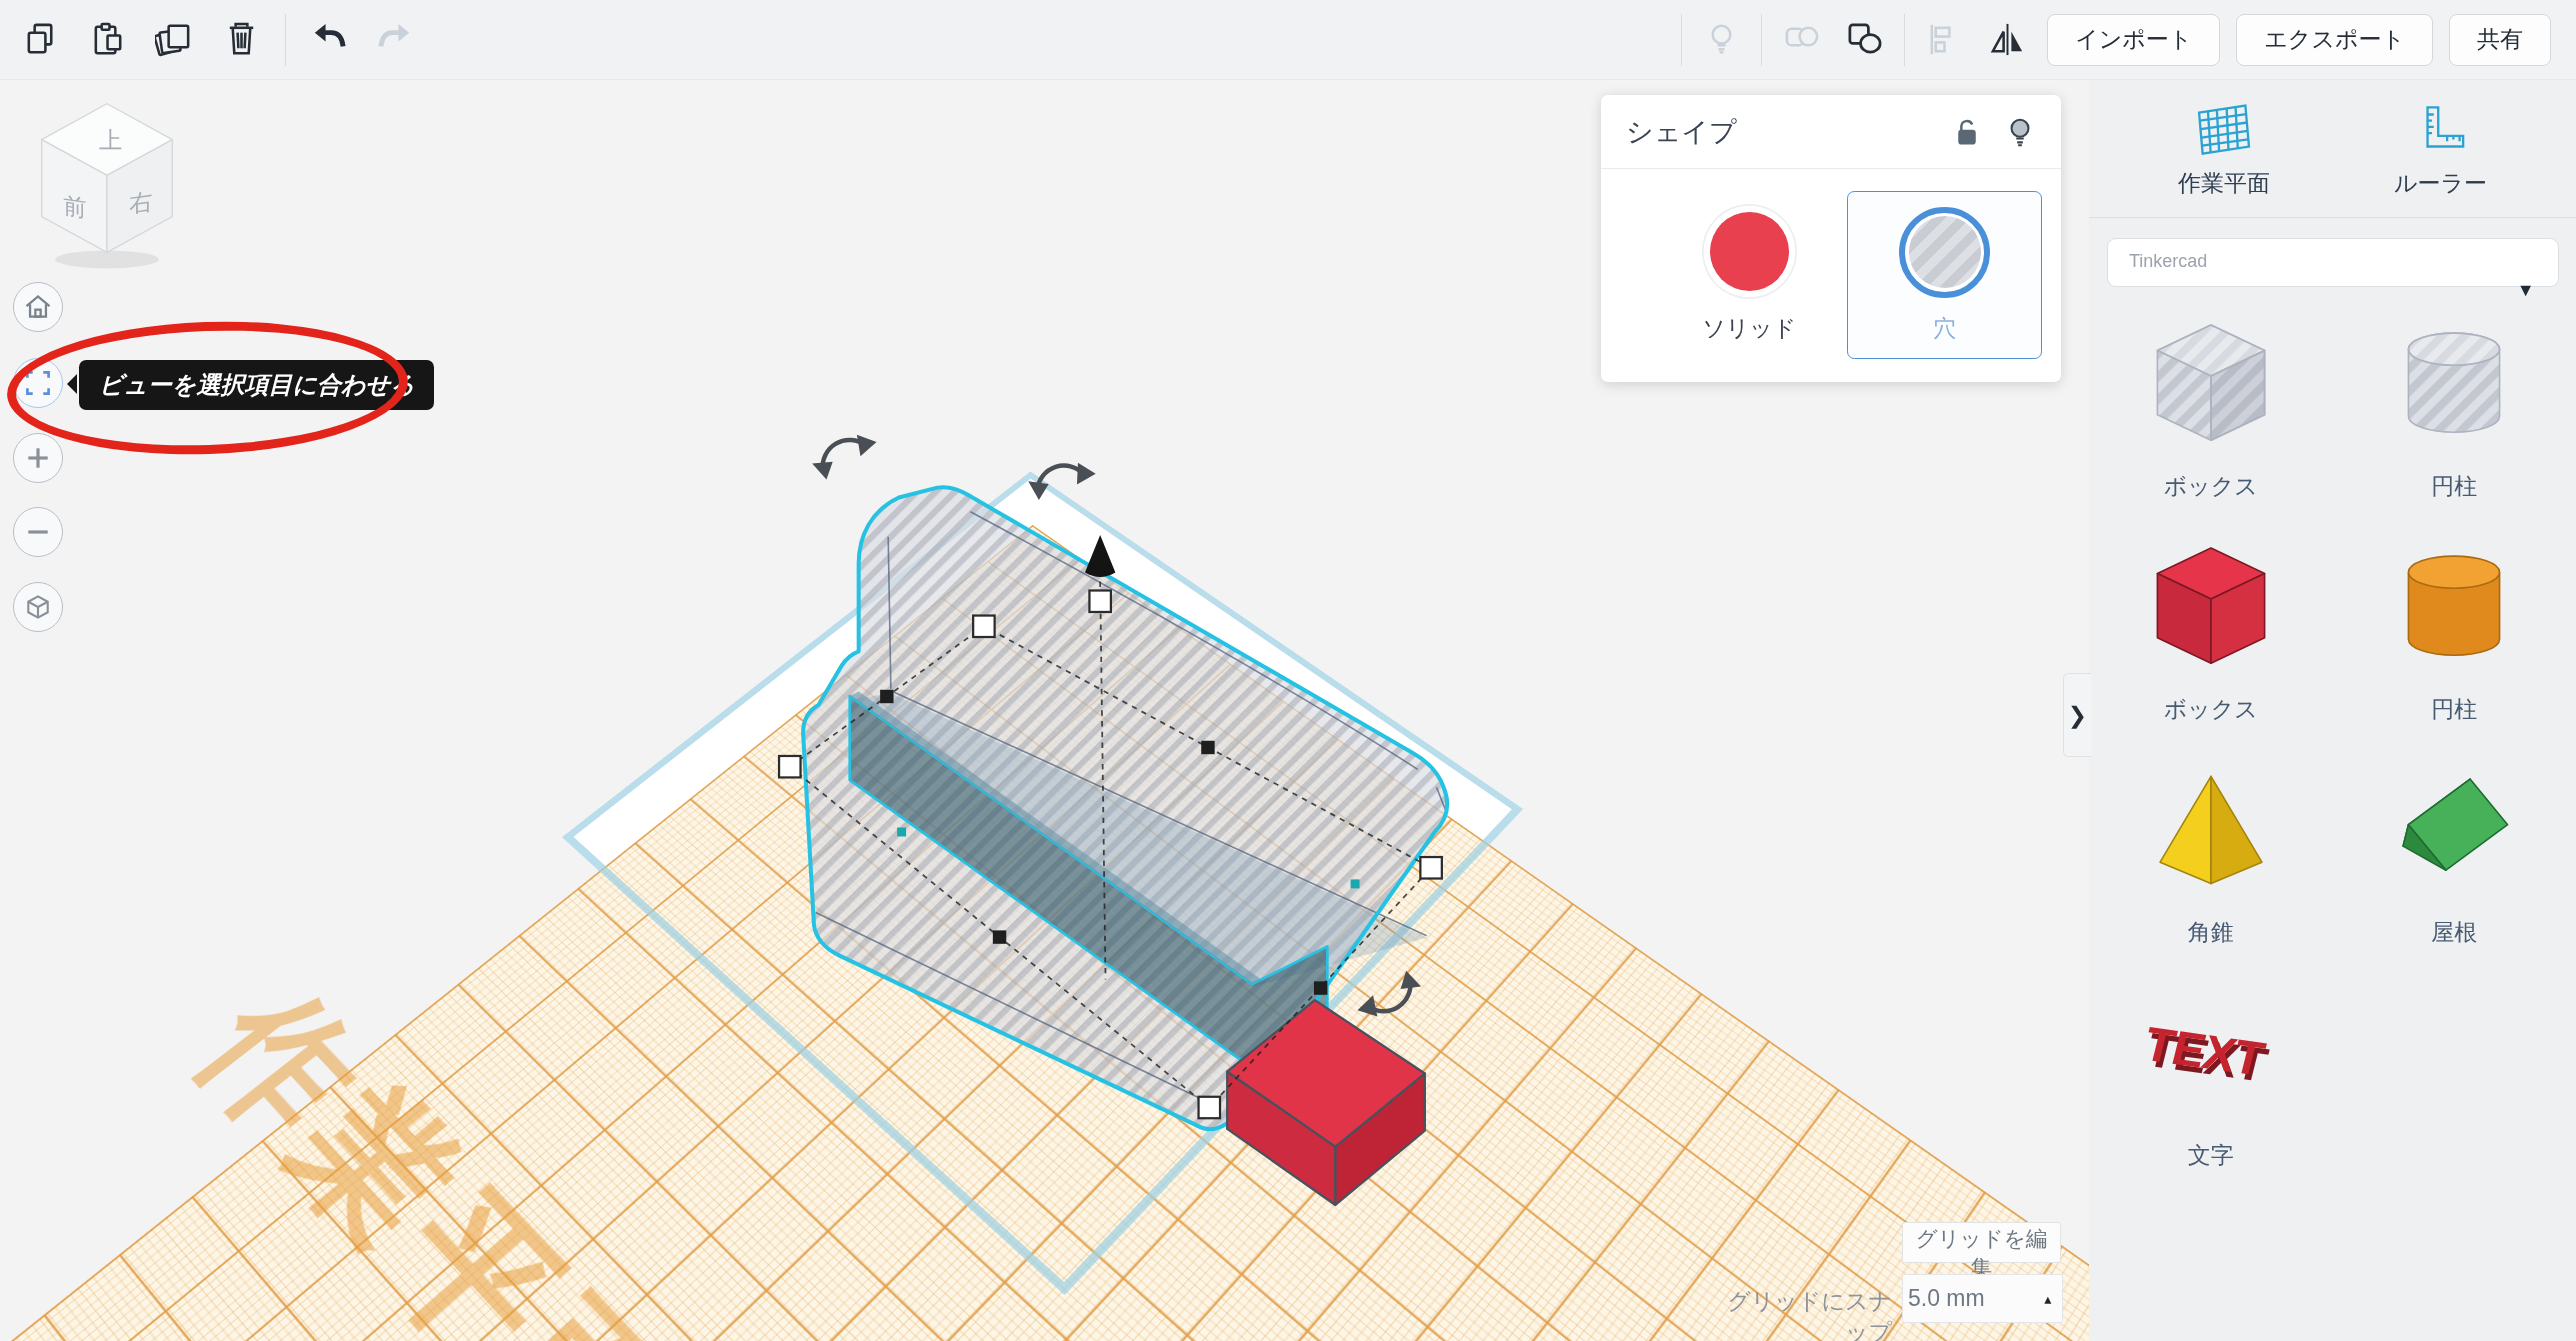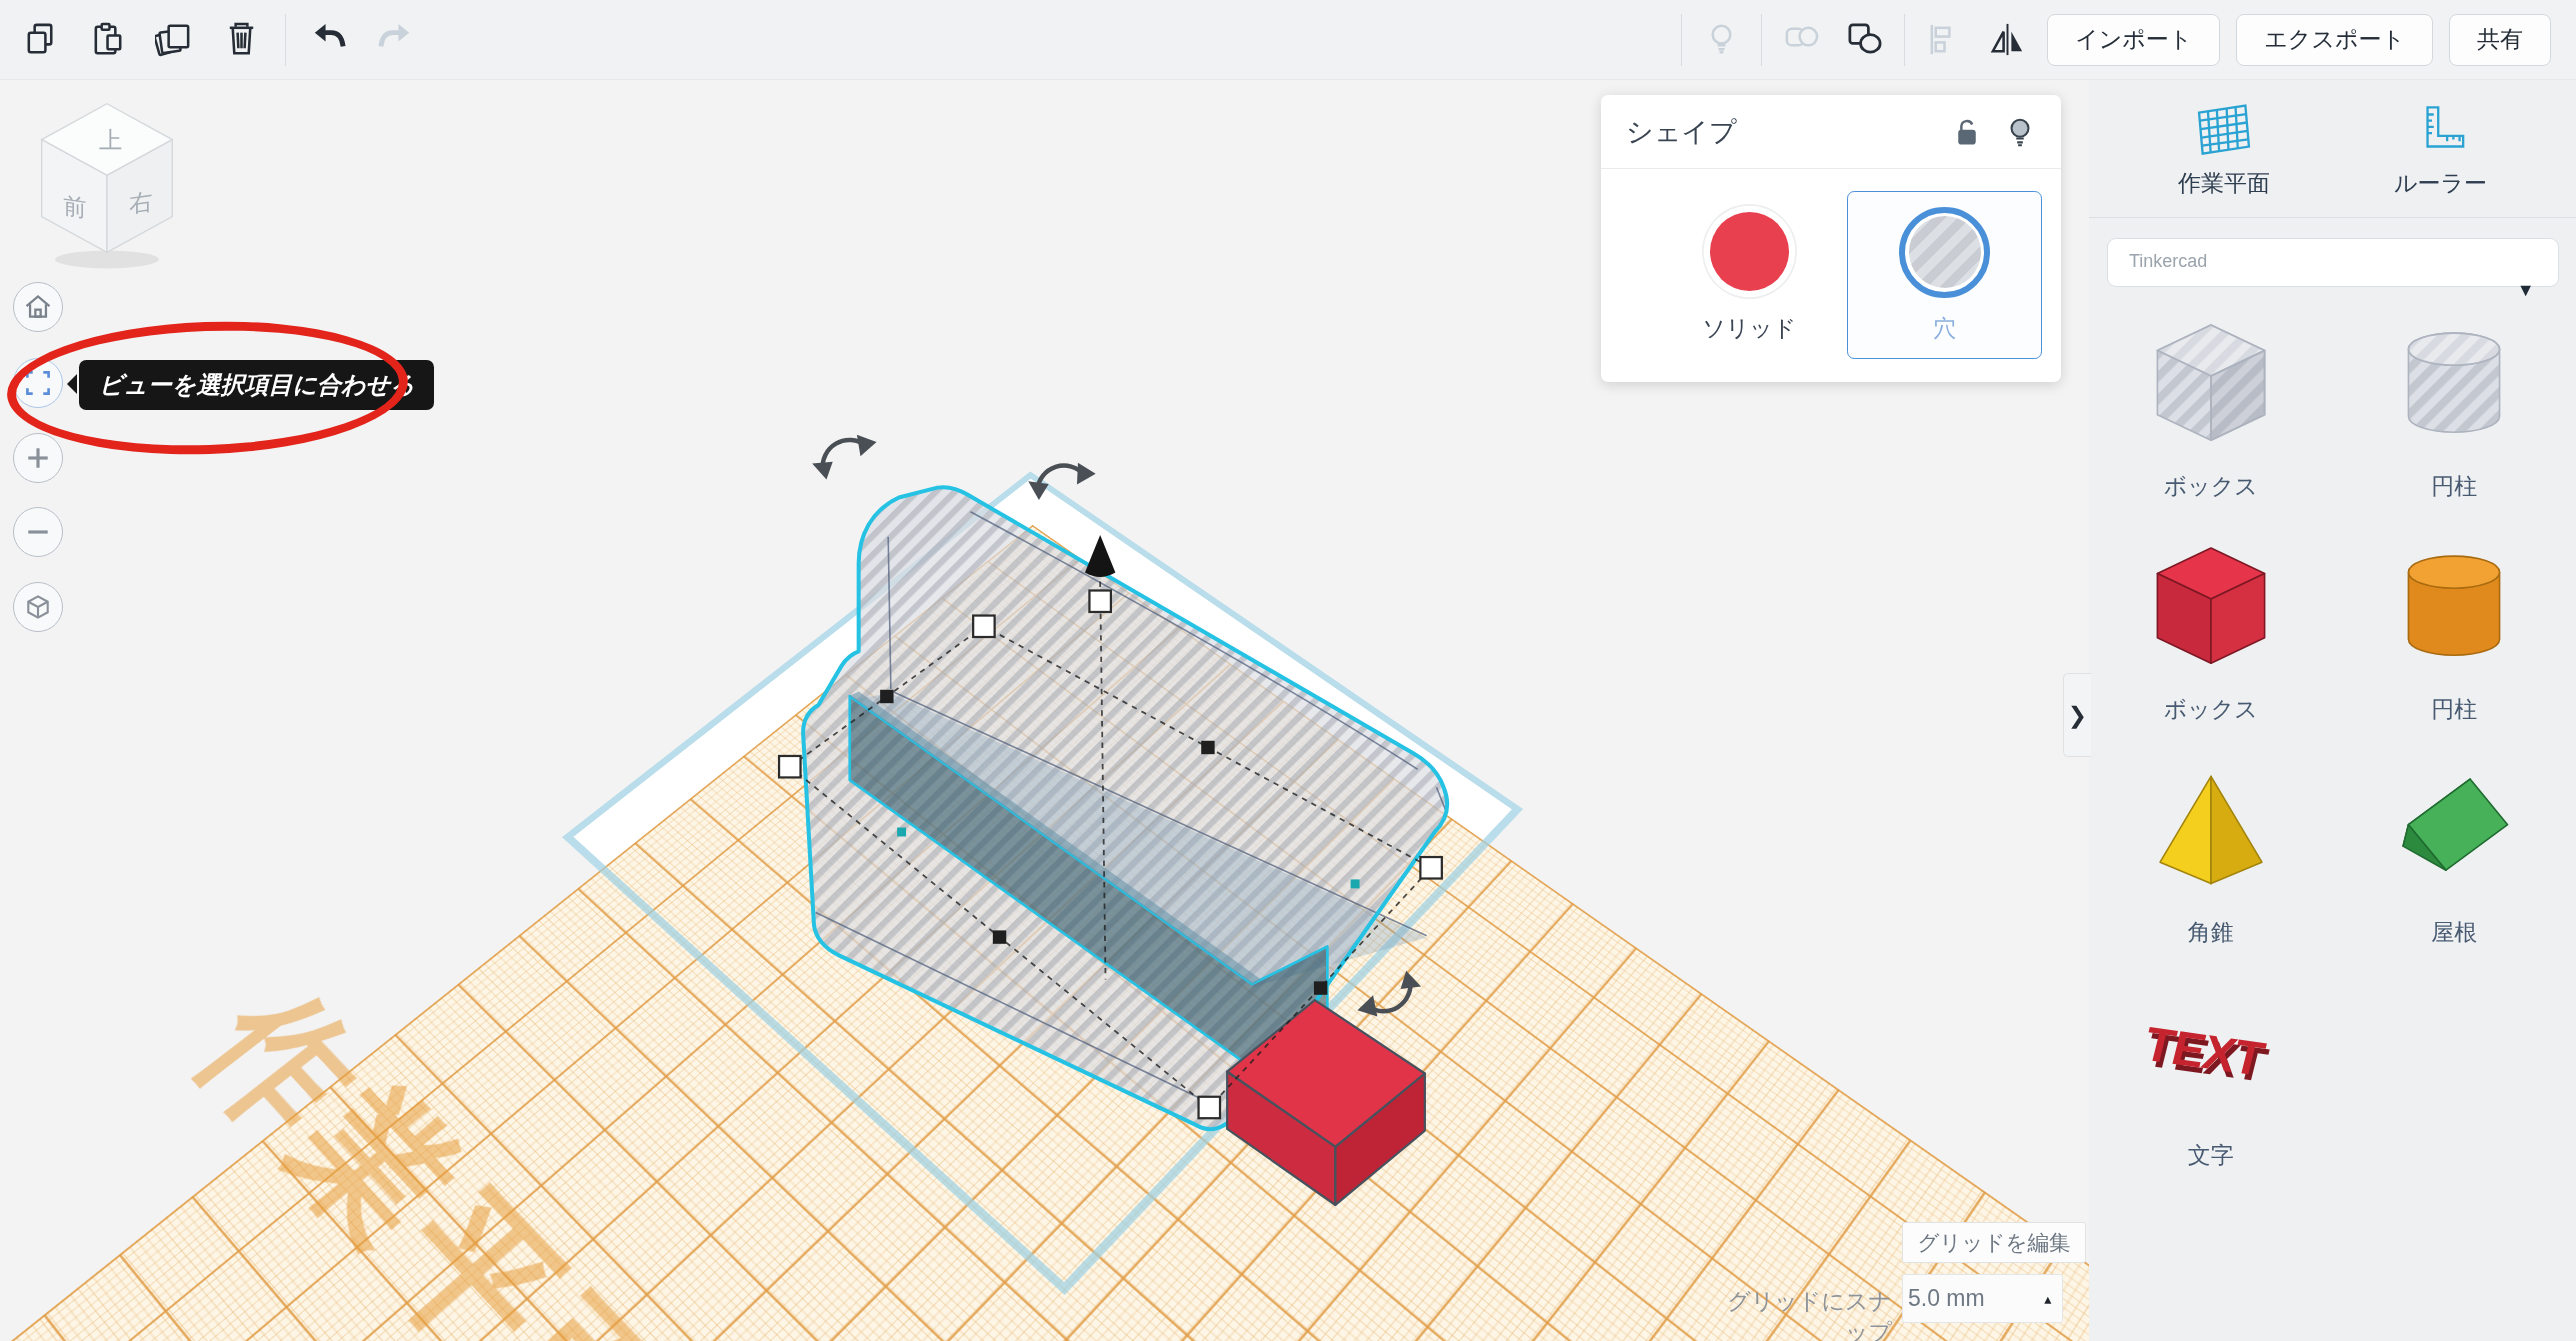--- a/index.html
+++ b/index.html
@@ -72,21 +72,21 @@
   .sb-dd-brand{font-size:18px;color:#9ba3ad;}
   .sb-dd-name{font-size:28px;color:#1f2a36;font-weight:bold;margin-top:3.6px;}
   .sb-dd-caret{position:absolute;right:23px;top:41px;font-size:18px;color:#1f2a36;}
   .sb-shapes{display:grid;grid-template-columns:1fr 1fr;row-gap:38px;padding-top:30px;justify-items:center;}
   .shape-tile{display:flex;flex-direction:column;align-items:center;cursor:pointer;gap:11px;}
   .shape-tile span{margin-top:9px;font-size:23px;color:#475a71;}
   #collapse-tab{position:absolute;left:2063px;top:673px;width:27px;height:82px;background:#f3f4f5;
     border:0.9px solid #dfe2e5;border-right:none;border-radius:5.4px 0 0 5.4px;z-index:6;cursor:pointer;
     display:flex;align-items:center;justify-content:center;font-size:23px;color:#262d36;font-weight:bold;}
   
-  #edit-grid-btn{position:absolute;left:1902px;top:1222px;width:184px;height:41px;background:#fcfcfd;
+  #edit-grid-btn{position:absolute;left:1902px;top:1222px;width:159px;height:41px;background:#fcfcfd;
     border:0.9px solid #e0e3e6;border-radius:2.7px;color:#6e7883;font-size:21.5px;z-index:5;cursor:pointer;font-family:inherit;}
   #snap-label{position:absolute;left:1708px;top:1286px;width:184px;text-align:right;color:#8e939a;
     font-size:23px;z-index:5;}
   #snap-dd{position:absolute;left:1902px;top:1274px;width:159px;height:47px;background:#fbfbfc;
     border:0.9px solid #e3e6e9;border-radius:2.7px;z-index:5;cursor:pointer;display:flex;align-items:center;}
   #snap-dd .val{font-size:23px;color:#6e7883;padding-left:5px;}
   #snap-dd .caret{margin-left:auto;padding-right:10.7px;font-size:14.3px;color:#1f242b;}
 </style>
 </head>
 <body>

